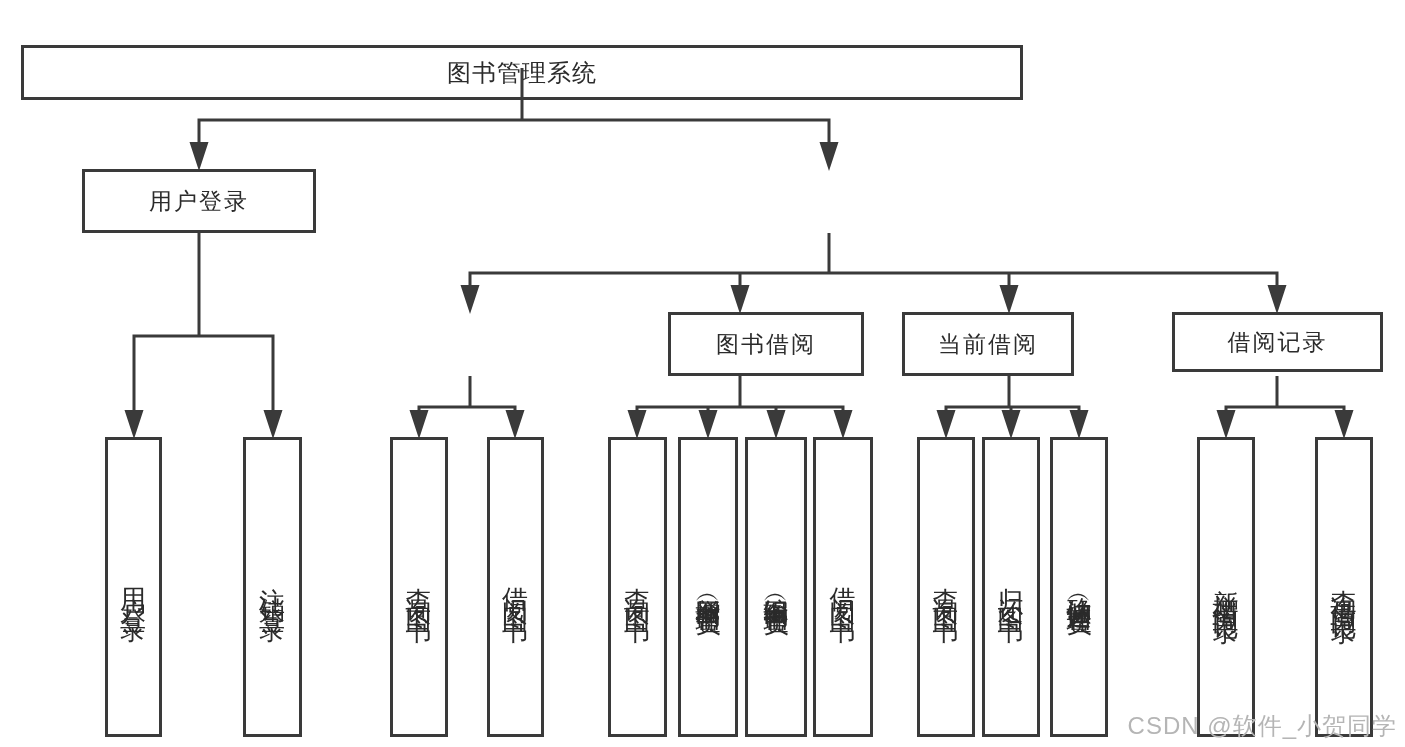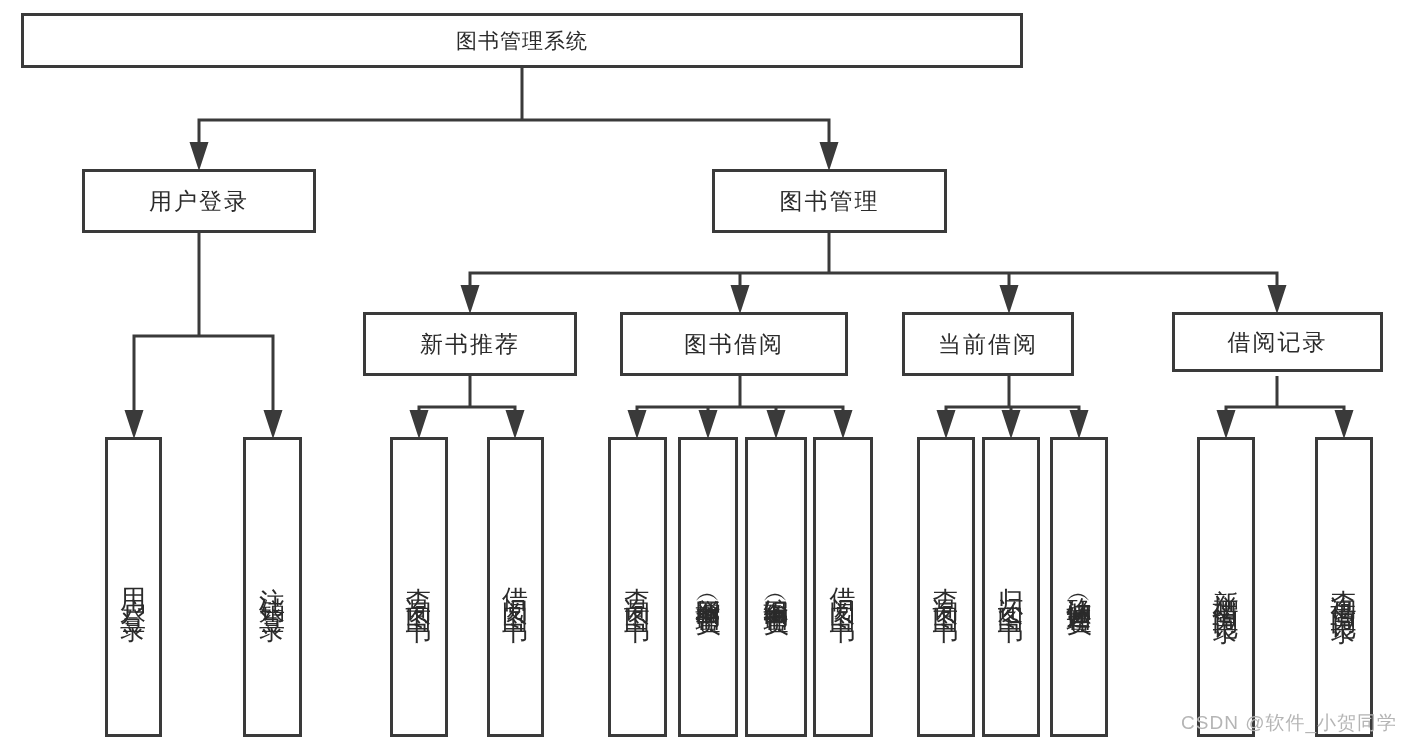--- a/index.html
+++ b/index.html
@@ -22,36 +22,37 @@
     display:flex;align-items:center;justify-content:center;
     color:#2b2b2b;
     z-index:1;
   }
   .node.h{
     font-size:23px;
     letter-spacing:2px;
     white-space:nowrap;
   }
   .node.root{
-    font-size:21px;
+    font-size:24px;
     letter-spacing:1px;
+    margin-top:32px;
   }
   .node.v span{
     writing-mode:vertical-rl;
     font-size:26px;
     letter-spacing:10px;
     line-height:1;
     white-space:nowrap;
   }
   .node.v.mid span{letter-spacing:6px;}
   .node.v.long span{letter-spacing:2px;font-size:25px;}
   .watermark{
     position:absolute;
     right:8px;top:710px;
-    font-size:19px;
+    font-size:24px;
     color:#b5b5b5;
     letter-spacing:1px;
     z-index:3;
     white-space:nowrap;
   }
 </style>
 </head>
 <body>
 
 <div class="canvas">
@@ -107,24 +108,22 @@
              M936.5 410 H955.5 L946 439 Z
              M1001.5 410 H1020.5 L1011 439 Z
              M1069.5 410 H1088.5 L1079 439 Z
              M1216.5 410 H1235.5 L1226 439 Z
              M1334.5 410 H1353.5 L1344 439 Z"></path>
   </svg>
 
   <div class="node h root" style="left:21px;top:13px;width:1002px;height:55px">图书管理系统</div>
 
   <div class="node h" style="left:82px;top:169px;width:234px;height:64px">用户登录</div>
-  <div class="node h" style="left:712px;top:169px;width:235px;height:64px">图书管理</div>
 
-  <div class="node h" style="left:363px;top:312px;width:214px;height:64px">新书推荐</div>
-  <div class="node h" style="left:620px;top:312px;width:228px;height:64px">图书借阅</div>
+  <div class="node h" style="left:668px;top:312px;width:196px;height:64px">图书借阅</div>
   <div class="node h" style="left:902px;top:312px;width:172px;height:64px">当前借阅</div>
   <div class="node h" style="left:1172px;top:312px;width:211px;height:60px">借阅记录</div>
 
   <div class="node v" style="left:105px;top:437px;width:57px;height:300px">
     <span>用户登录</span>
   </div>
   <div class="node v" style="left:243px;top:437px;width:59px;height:300px">
     <span>注销登录</span>
   </div>
 

